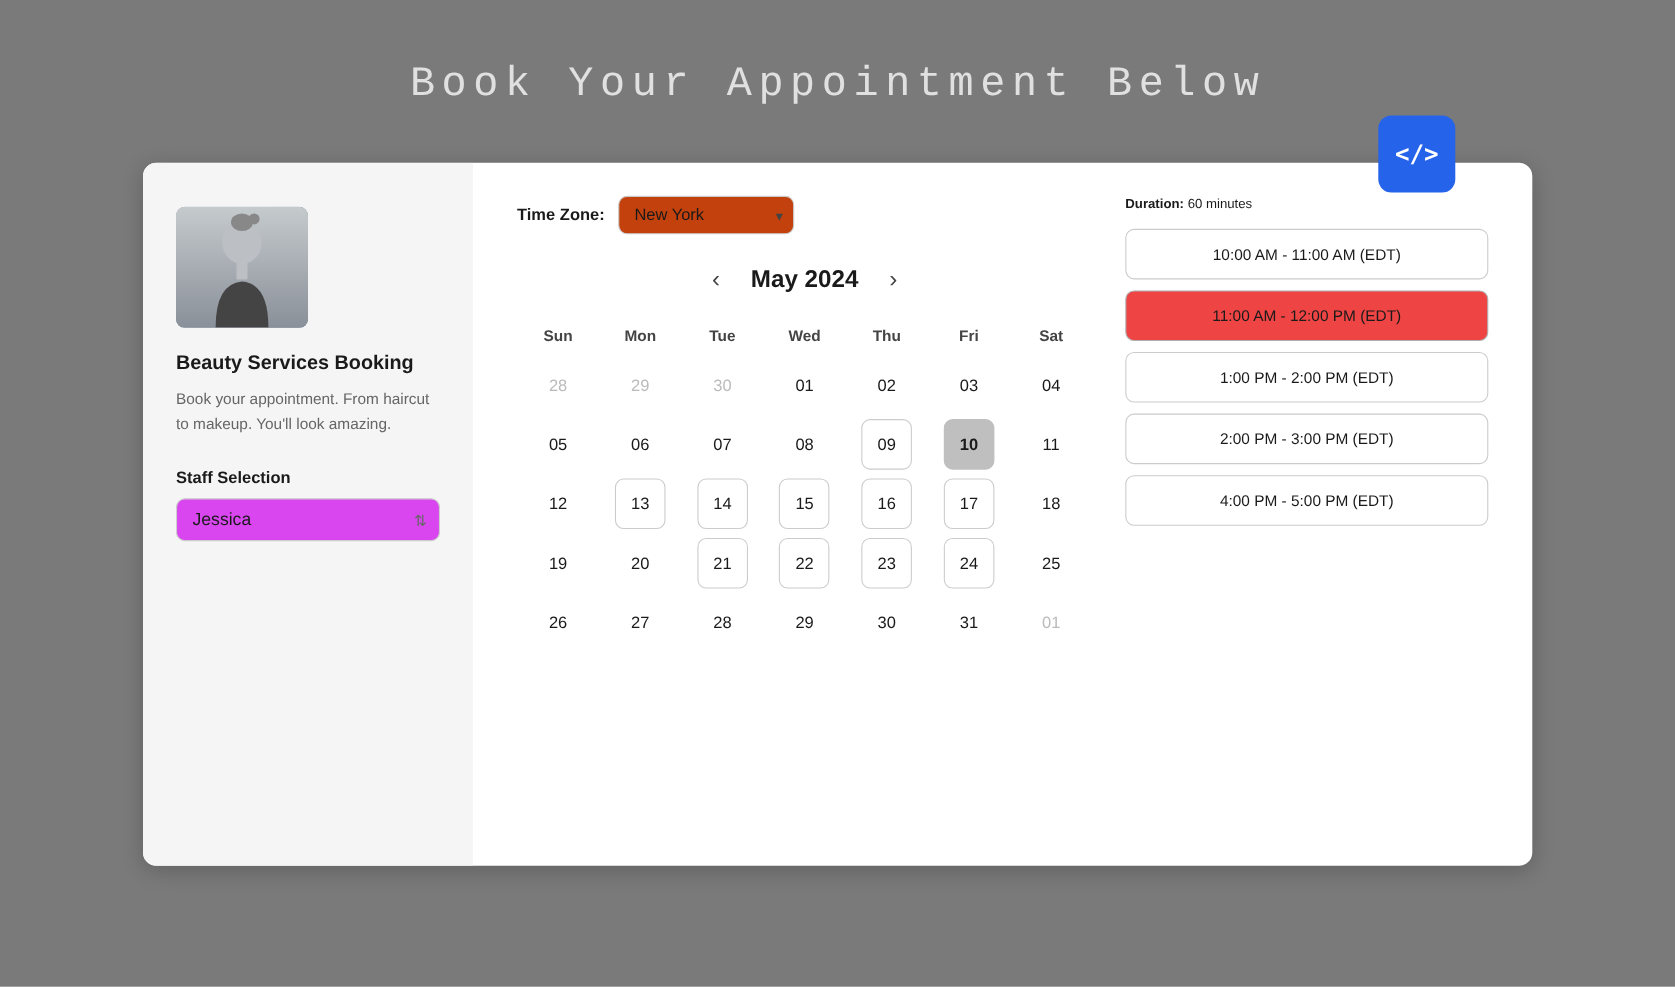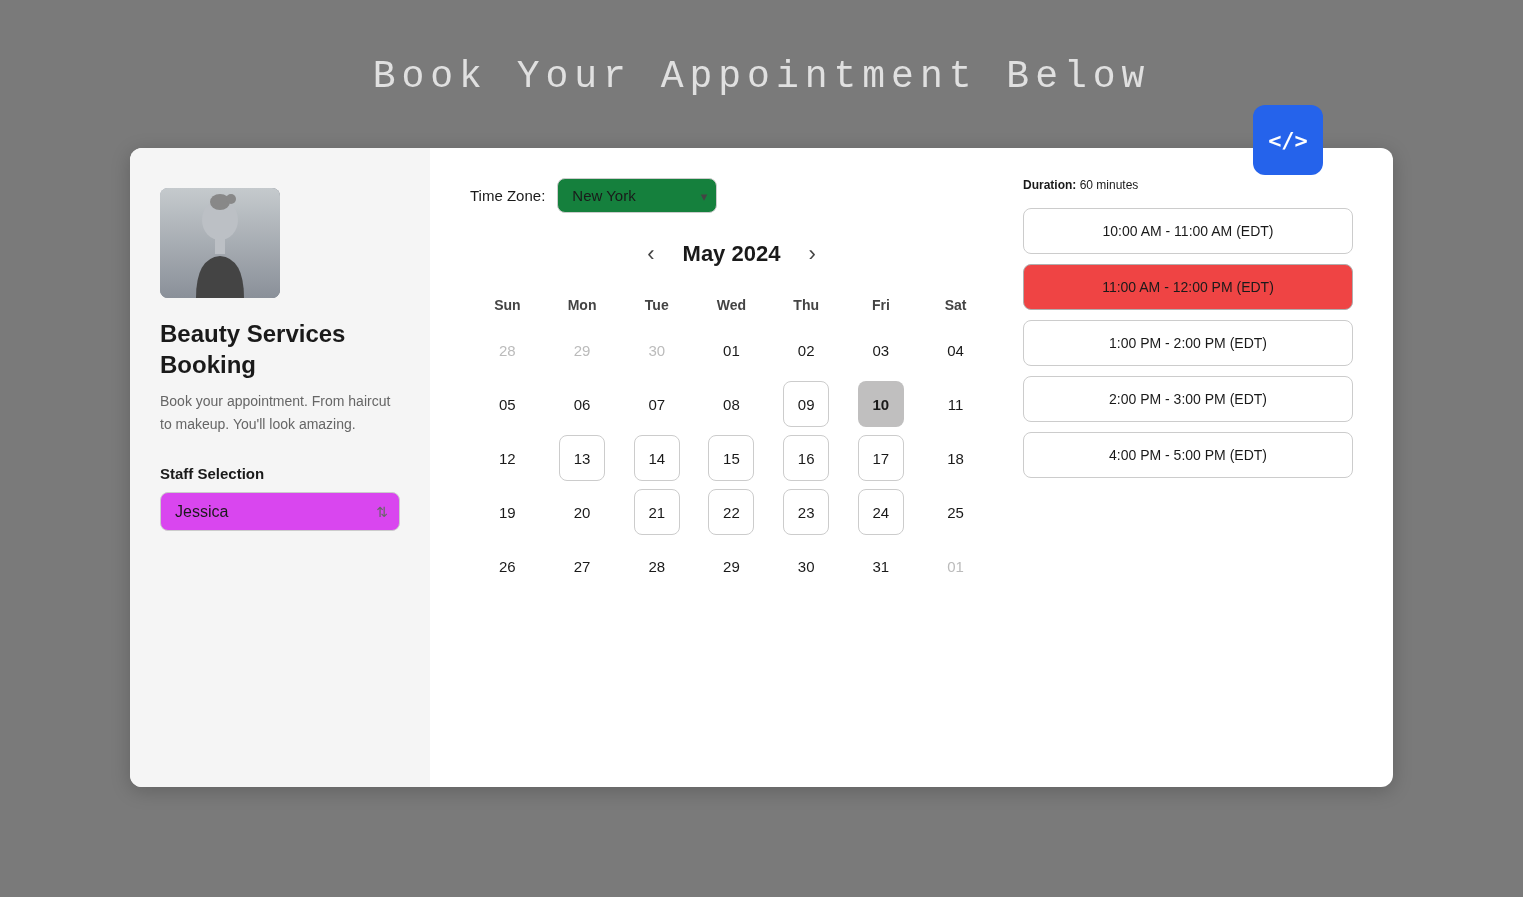--- a/index.html
+++ b/index.html
@@ -91,21 +91,21 @@
       width: 100%;
       height: 100%;
       background: linear-gradient(135deg, #b0b5be 0%, #8a9099 40%, #6e7480 100%);
       display: flex;
       align-items: flex-end;
       justify-content: center;
       overflow: hidden;
     }
 
     .service-title {
-      font-size: 24px;
+      font-size: 18px;
       font-weight: 700;
       color: #1a1a1a;
       margin-bottom: 10px;
       line-height: 1.3;
     }
 
     .service-description {
       font-size: 14px;
       color: #666;
       line-height: 1.6;
@@ -162,34 +162,34 @@
 
     .timezone-row {
       display: flex;
       align-items: center;
       gap: 12px;
       margin-bottom: 24px;
     }
 
     .timezone-label {
       font-size: 15px;
-      font-weight: 400;
+      font-weight: 700;
       color: #1a1a1a;
       text-align: right;
     }
 
     .timezone-select-wrapper {
       position: relative;
     }
 
     .timezone-select {
       padding: 8px 36px 8px 14px;
       border: 1.5px solid #ccc;
       border-radius: 8px;
-      background: #15803d;
+      background: #c2410c;
       font-size: 15px;
       color: #1a1a1a;
       appearance: none;
       -webkit-appearance: none;
       cursor: pointer;
       outline: none;
       min-width: 160px;
     }
 
     .timezone-select-arrow {

